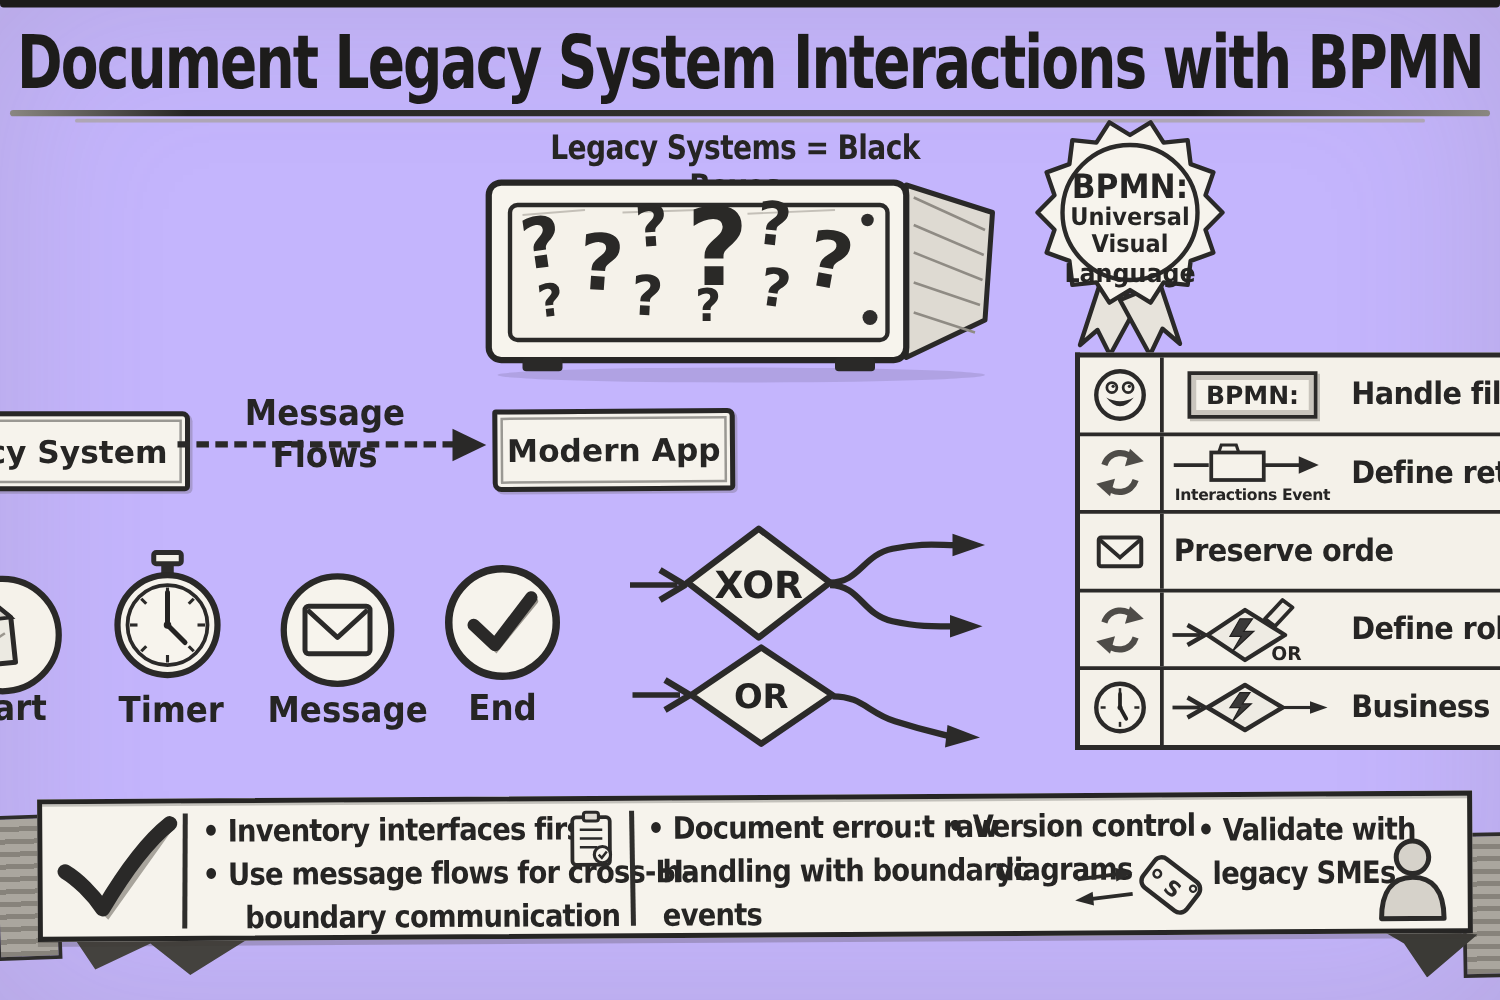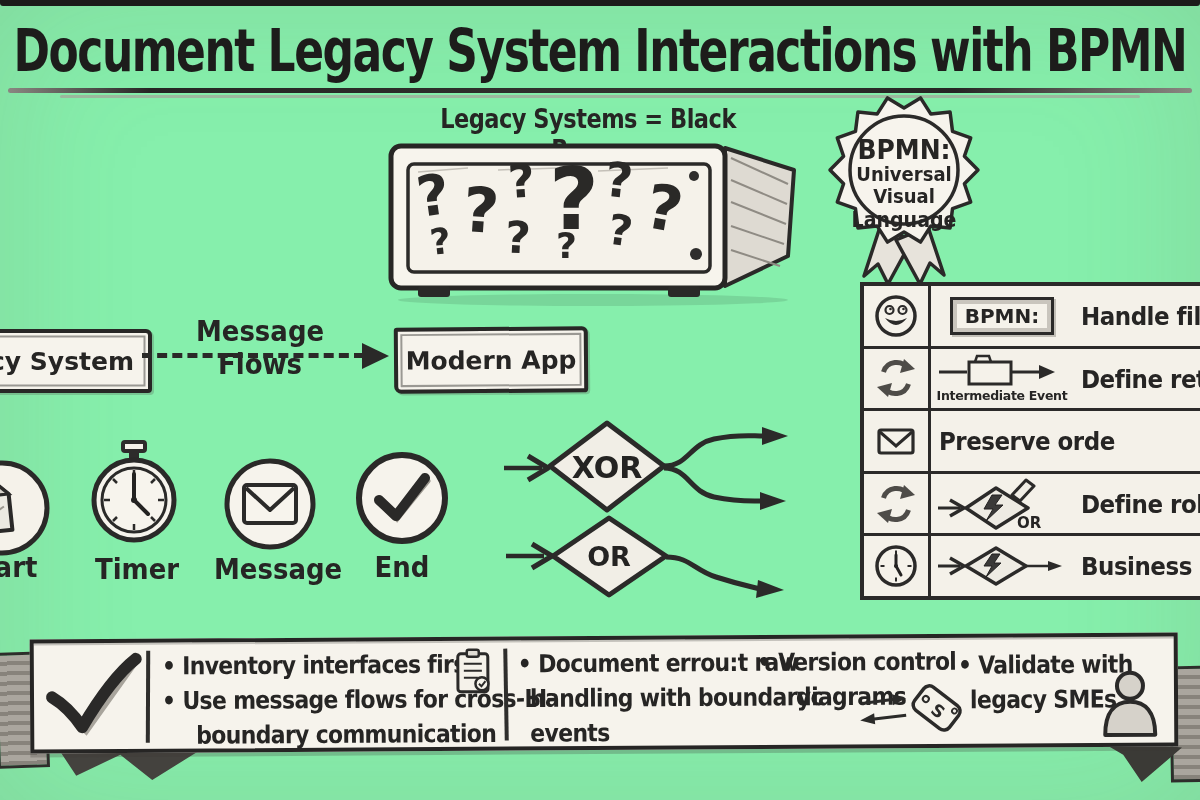--- a/index.html
+++ b/index.html
@@ -1,18 +1,18 @@
 <!DOCTYPE html>
 <html><head>
 <meta charset="utf-8">
 <style>
   html,body{margin:0;padding:0;background:#e8e5de;}
   .stage{
     position:relative;width:1200px;height:800px;overflow:hidden;
-    background:#86efac;
+    background:#c4b5fd;
     box-shadow:inset 0 0 140px rgba(110,100,80,.16);
     font-family:"DejaVu Sans",sans-serif;color:#262524;
   }
   .abs{position:absolute;}
   
   .top-strip{left:0;top:0;width:1200px;height:6px;background:#1c1b1a;border-radius:0 0 3px 3px;}
   
   .title{left:-6px;top:16px;width:1212px;text-align:center;font-size:44px;font-weight:bold;
     letter-spacing:-1.5px;transform:scaleY(1.35);transform-origin:top center;color:#1d1c1b;white-space:nowrap;}
   .title-underline{left:8px;top:88px;width:1184px;height:5px;border-radius:3px;
@@ -232,21 +232,21 @@
         </svg>
       </div>
       <div class="lmid">
         <svg width="130" height="34" viewBox="0 0 130 34">
           <line x1="2" y1="17" x2="30" y2="17" stroke="#2b2a29" stroke-width="3"></line>
           <polyline points="38,7 40,1 52,1 54,7" fill="#f5f2ea" stroke="#2b2a29" stroke-width="2.5"></polyline>
           <rect x="32" y="7" width="42" height="22" fill="#f5f2ea" stroke="#2b2a29" stroke-width="3"></rect>
           <line x1="74" y1="17" x2="104" y2="17" stroke="#2b2a29" stroke-width="3"></line>
           <polygon points="102,10 118,17 102,24" fill="#2b2a29"></polygon>
         </svg>
-        <span class="mid-label">Intermediate Event</span>
+        <span class="mid-label">Interactions Event</span>
       </div>
       <div class="ltext">Define retry li</div>
     </div>
 
     <div class="lrow">
       <div class="licon">
         <svg width="44" height="44" viewBox="0 0 44 44">
           <rect x="5" y="11" width="34" height="23" rx="2" fill="#f5f2ea" stroke="#2b2a29" stroke-width="3.2"></rect>
           <polyline points="6,13 22,27 38,13" fill="none" stroke="#2b2a29" stroke-width="3"></polyline>
         </svg>

